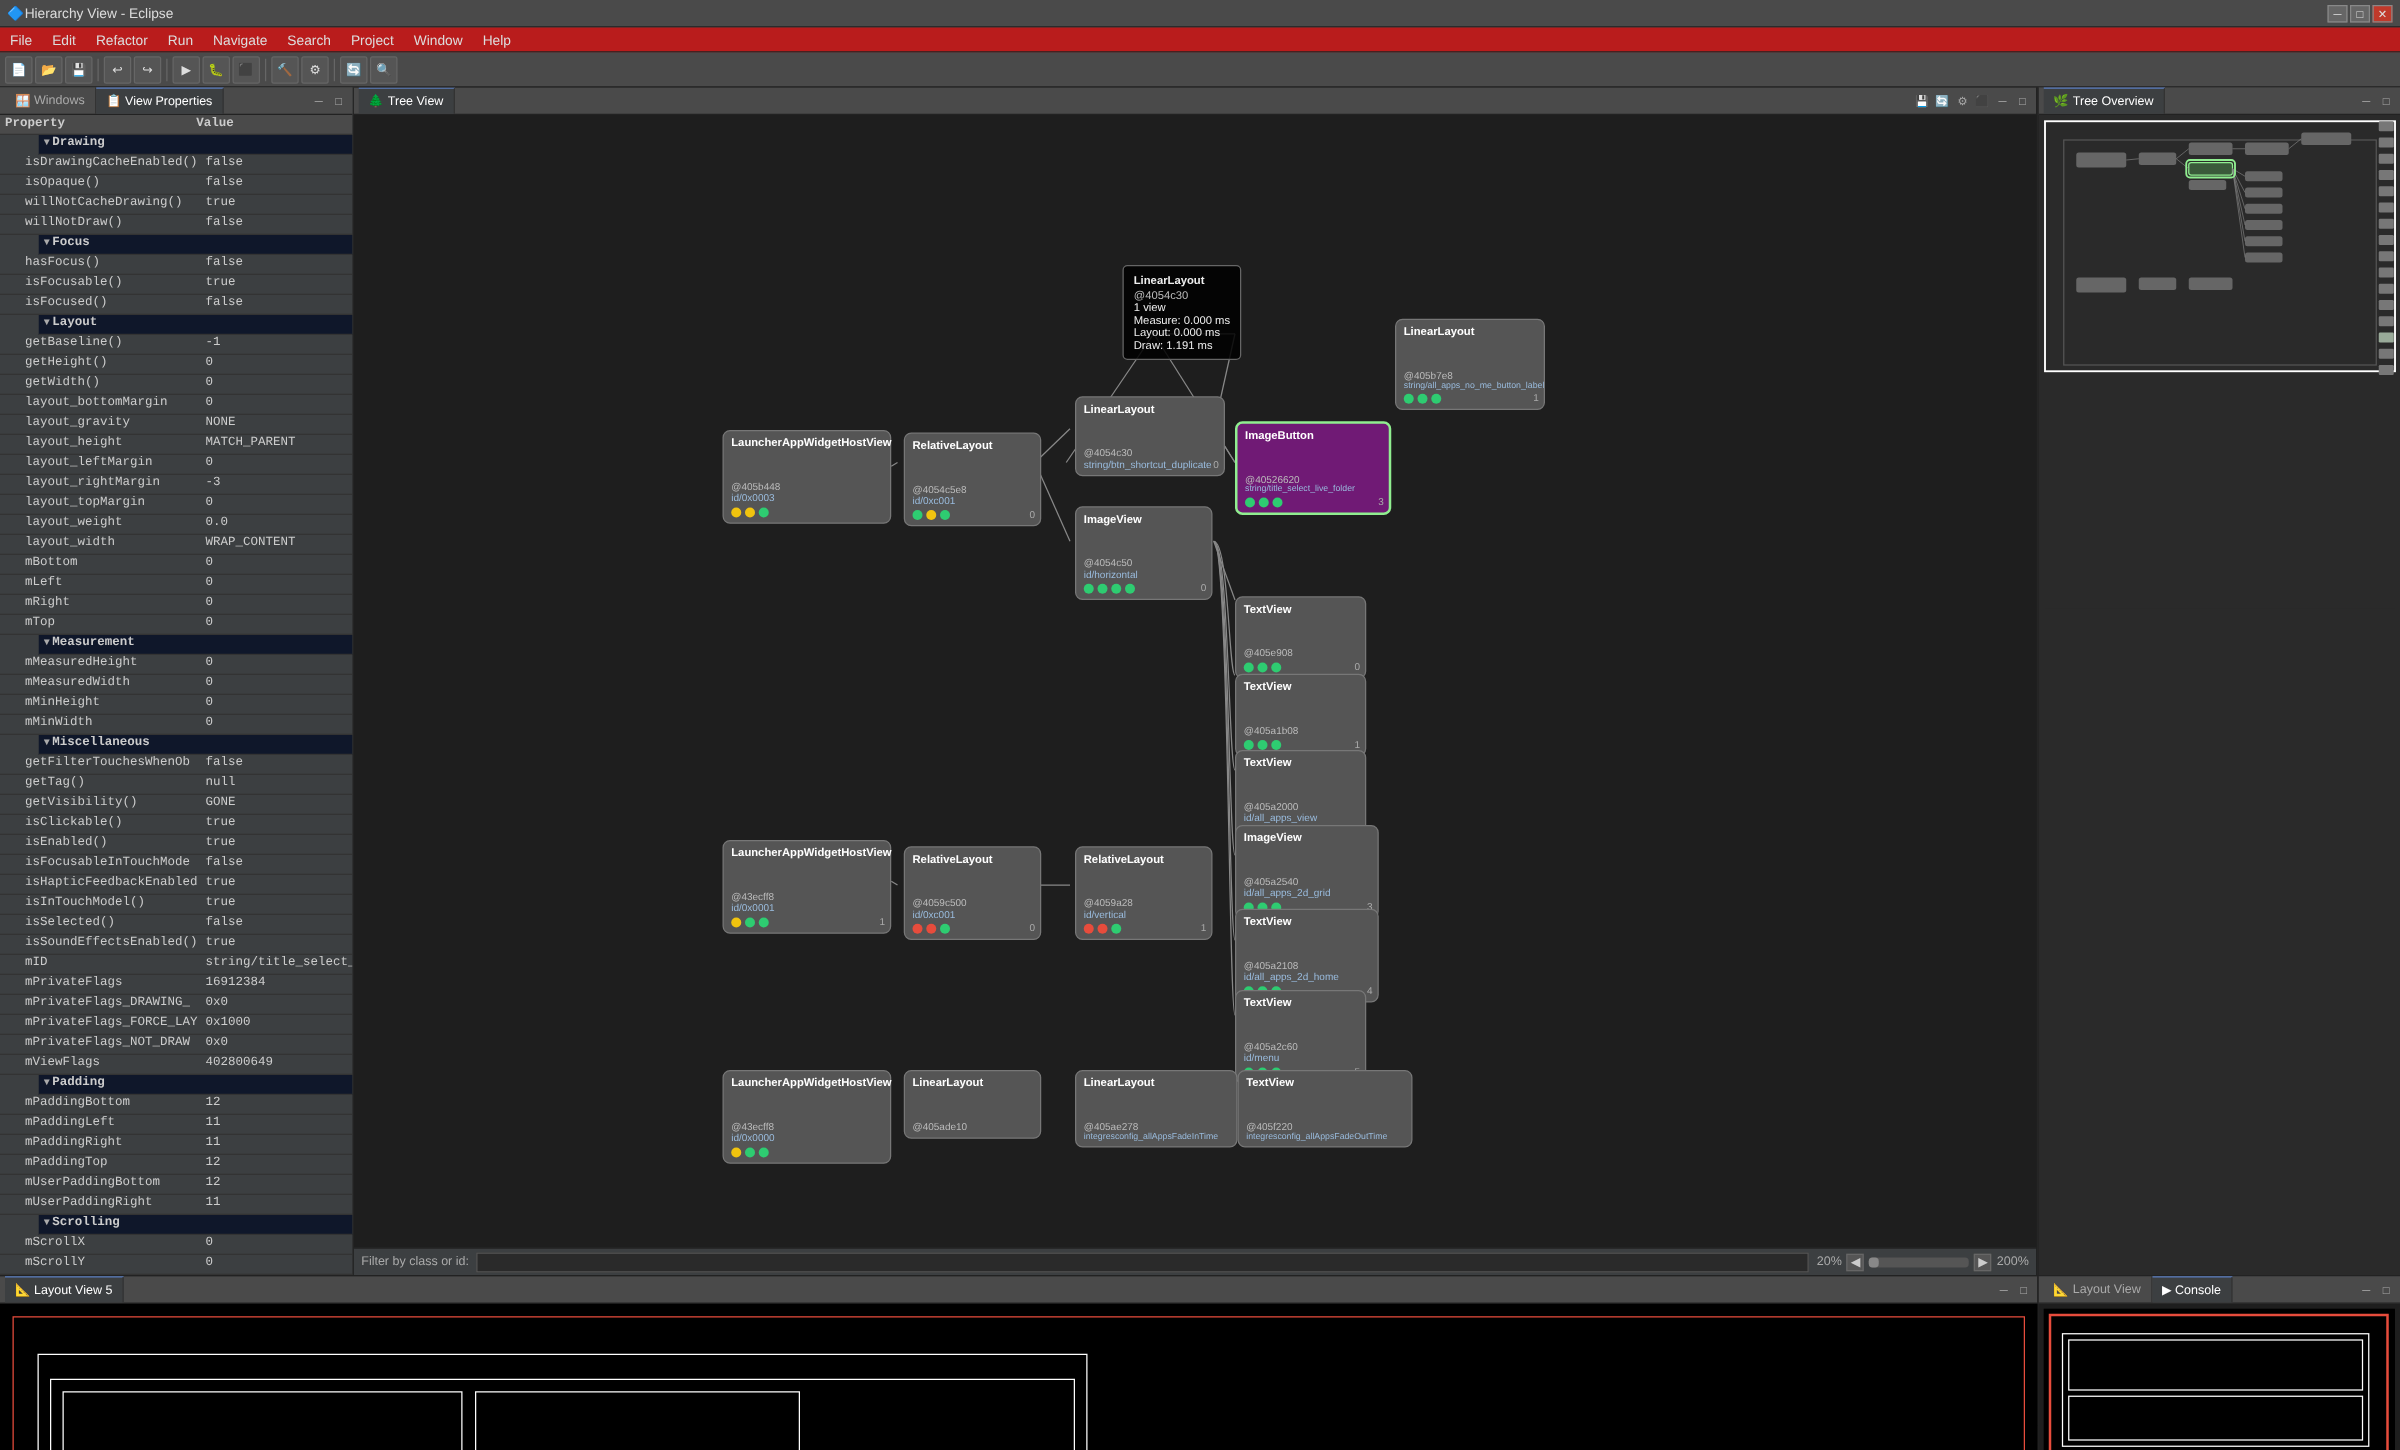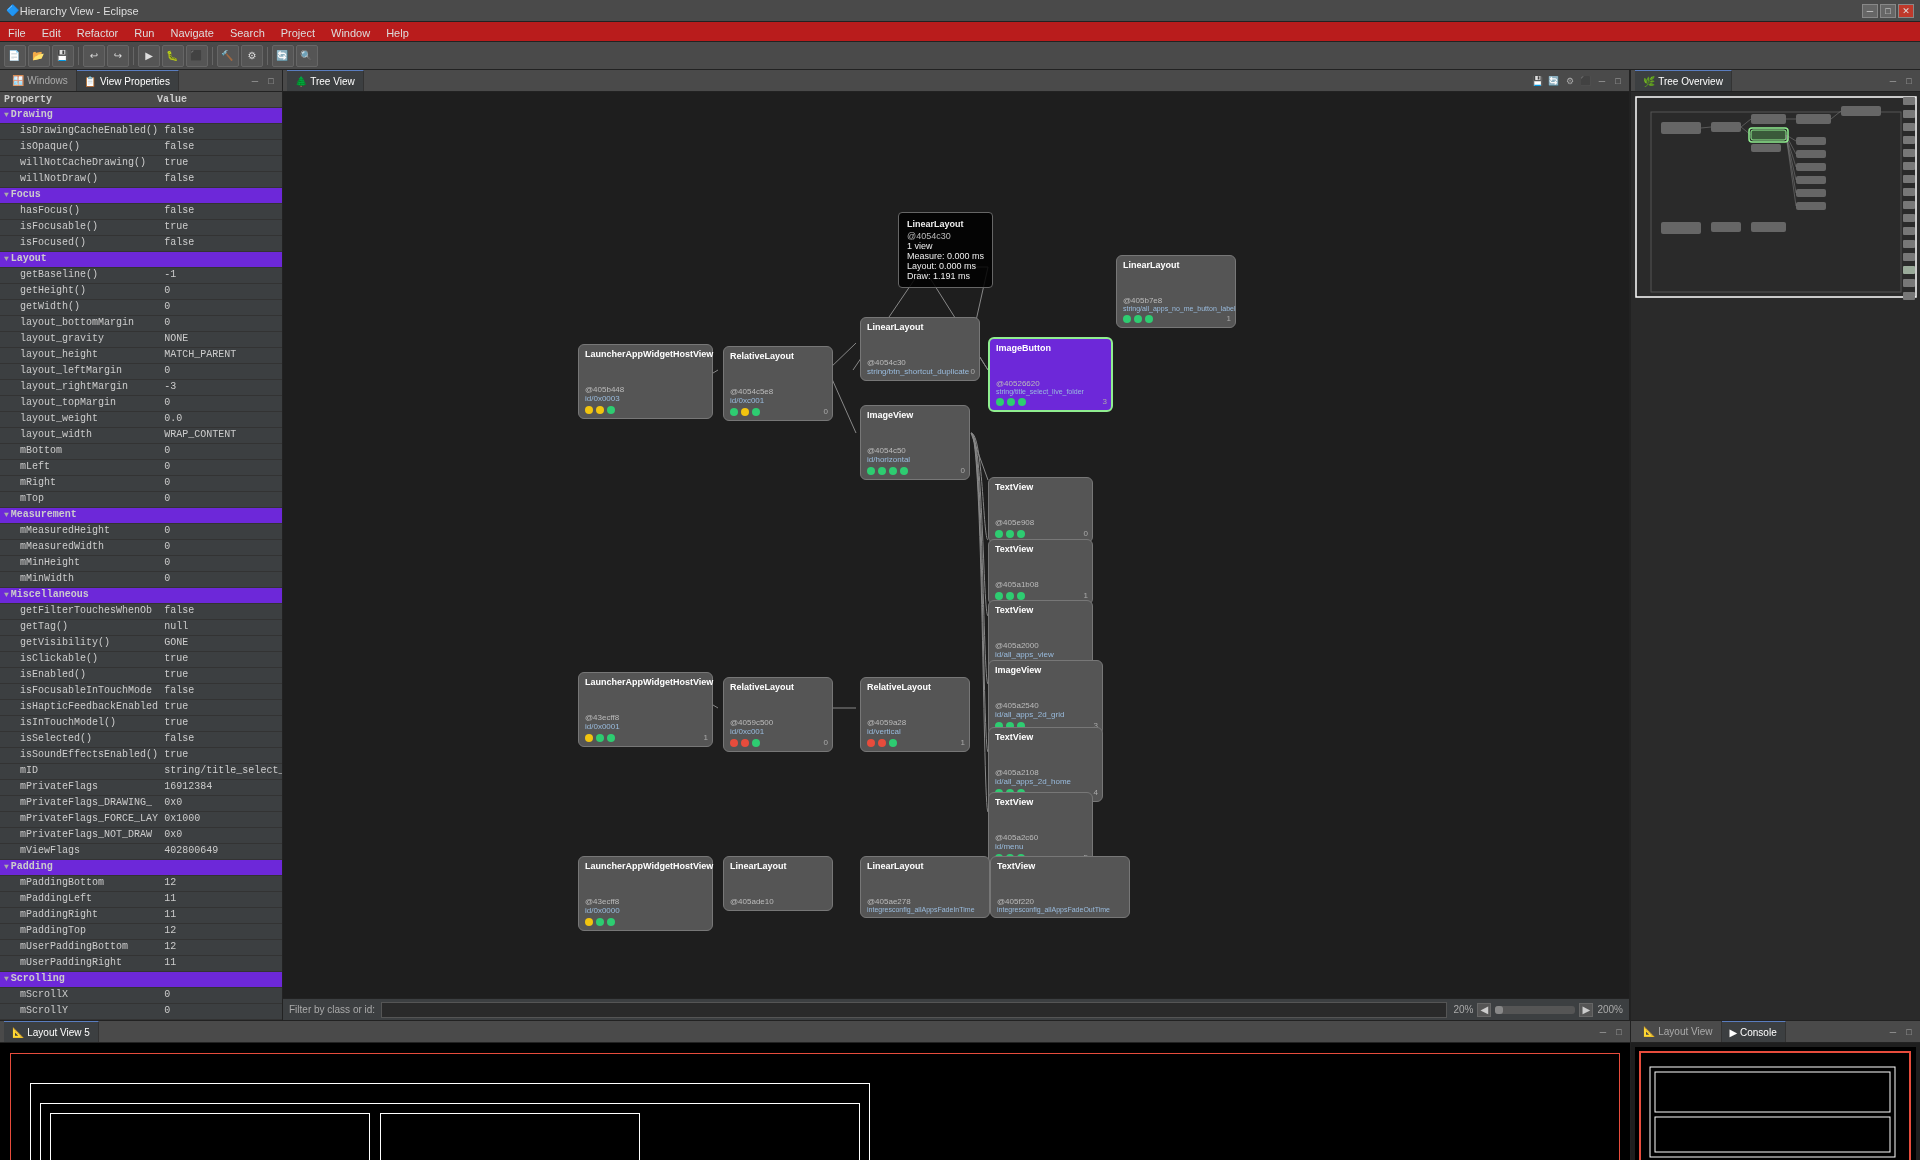--- a/index.html
+++ b/index.html
@@ -145,23 +145,24 @@
       flex: 1;
     }
     .props-header .ph-col:first-child { flex: 1.2; }
 
     .prop-row {
       display: flex;
       border-bottom: 1px solid #333;
       min-height: 16px;
     }
     .prop-row.group-header {
-      background: #6d28d9;
+      background: #0f172a;
       font-weight: bold;
       color: #adf;
+      margin-left: 31px;
     }
     .prop-cell {
       padding: 1px 4px;
       flex: 1;
       overflow: hidden;
       white-space: nowrap;
       color: #ccc;
     }
     .prop-cell:first-child { flex: 1.2; }
     .prop-cell.indent { padding-left: 8px; margin-left: 12px; }
@@ -188,21 +189,21 @@
       position: absolute;
       background: #555;
       border: 1px solid #777;
       border-radius: 6px;
       padding: 4px 6px;
       font-size: 9px;
       color: #eee;
       min-width: 90px;
       cursor: pointer;
     }
-    .tree-node.selected { border: 2px solid #90ee90; background: #6d28d9; }
+    .tree-node.selected { border: 2px solid #90ee90; background: #701a75; }
     .tree-node .node-title { font-weight: bold; font-size: 9px; color: #fff; }
     .tree-node .node-addr { font-size: 8px; color: #bbb; margin-top: 26px; }
     .tree-node .node-id { font-size: 8px; color: #9bd; }
     .tree-node .node-dots {
       display: flex;
       gap: 3px;
       margin-top: 3px;
     }
     .dot {
       width: 8px; height: 8px;

